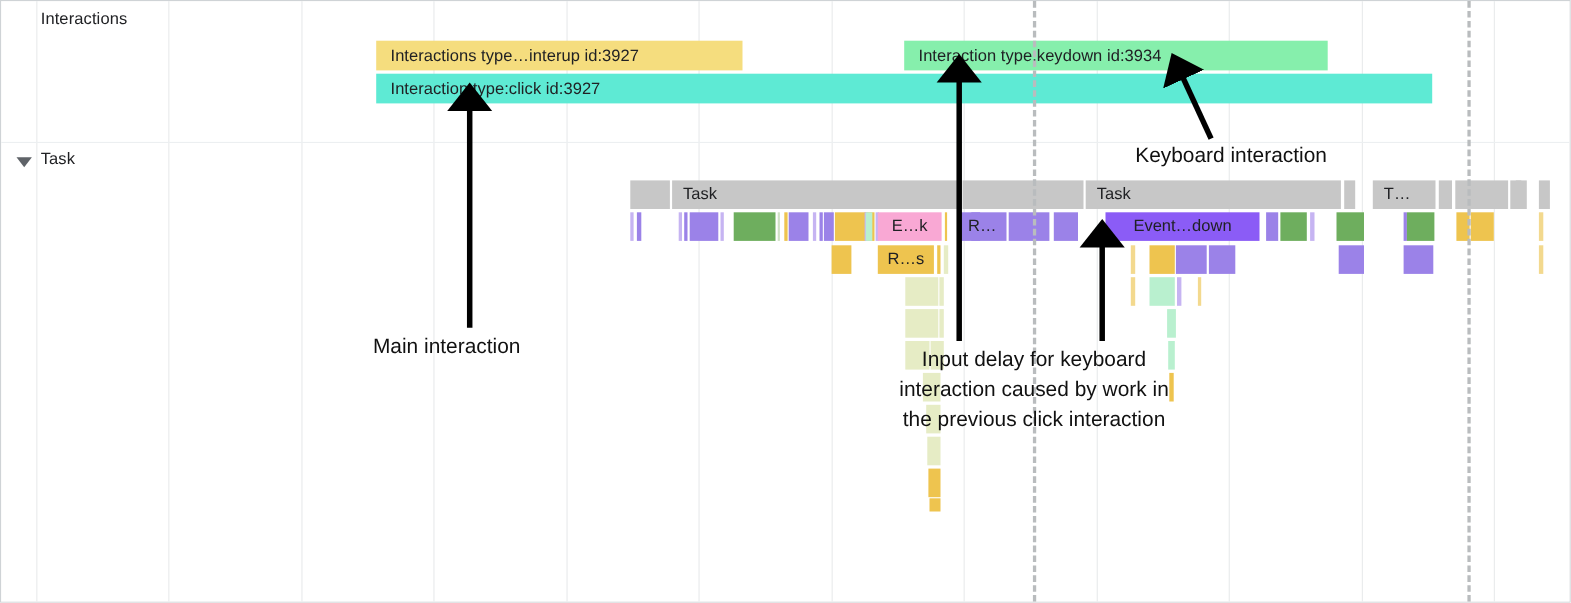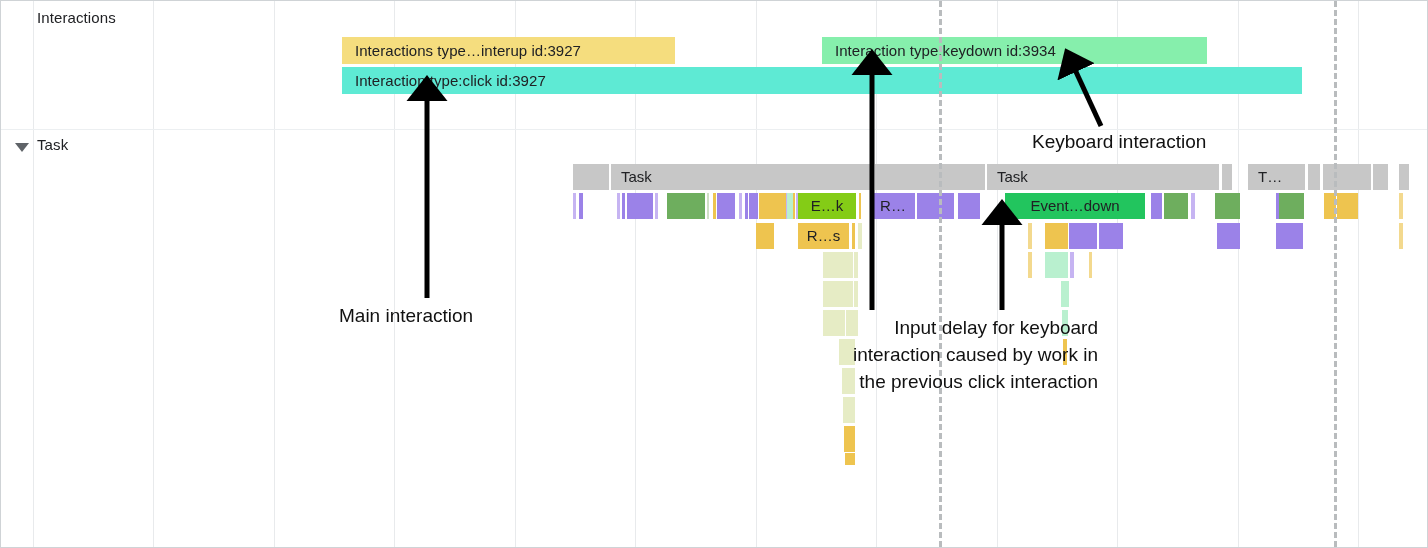--- a/index.html
+++ b/index.html
@@ -78,21 +78,21 @@
   }
 
   
   .anno{
     position:absolute;
     font-size:19px;
     color:#111;
     line-height:27px;
     white-space:pre;
   }
-  .anno.center{text-align:right;}
+  .anno.center{text-align:center;}
   svg.arrows{position:absolute;left:0;top:0;width:1428px;height:548px;pointer-events:none;}
 </style>
 </head>
 <body>
 
 <div id="root">
 
   <div id="gridlines">
       <div class="vgrid" style="left: 32px;"></div>
       <div class="vgrid" style="left: 152px;"></div>
@@ -147,27 +147,27 @@
       <div class="fbar evt" style="left: 712px; top: 192px; width: 3px; height: 26px; line-height: 26px; background: rgb(238, 196, 79);"></div>
       <div class="fbar evt" style="left: 716px; top: 192px; width: 18px; height: 26px; line-height: 26px; background: rgb(155, 130, 232);"></div>
       <div class="fbar evt" style="left: 738px; top: 192px; width: 3px; height: 26px; line-height: 26px; background: rgb(198, 180, 242);"></div>
       <div class="fbar evt" style="left: 744px; top: 192px; width: 3px; height: 26px; line-height: 26px; background: rgb(155, 130, 232);"></div>
       <div class="fbar evt" style="left: 748px; top: 192px; width: 9px; height: 26px; line-height: 26px; background: rgb(155, 130, 232);"></div>
       <div class="fbar evt" style="left: 758px; top: 192px; width: 36px; height: 26px; line-height: 26px; background: rgb(238, 196, 79);"></div>
       <div class="fbar evt" style="left: 795px; top: 192px; width: 3px; height: 26px; line-height: 26px; background: rgb(198, 180, 242);"></div>
       <div class="fbar evt" style="left: 785px; top: 192px; width: 2px; height: 26px; line-height: 26px; background: rgb(238, 196, 79);"></div>
       <div class="fbar evt" style="left: 785px; top: 192px; width: 3px; height: 26px; line-height: 26px; background: rgb(198, 180, 242);"></div>
       <div class="fbar evt" style="left: 786px; top: 192px; width: 6px; height: 26px; line-height: 26px; background: rgb(185, 240, 207);"></div>
-      <div class="fbar evt" style="left: 797px; top: 192px; width: 58px; height: 26px; line-height: 26px; background: #84cc16;">E…k</div>
+      <div class="fbar evt" style="left: 797px; top: 192px; width: 58px; height: 26px; line-height: 26px; background: #f9a8d4;">E…k</div>
       <div class="fbar evt" style="left: 858px; top: 192px; width: 2px; height: 26px; line-height: 26px; background: rgb(238, 196, 79);"></div>
       <div class="fbar evt" style="left: 882px; top: 192px; width: 8px; height: 26px; line-height: 26px; background: rgb(155, 130, 232);"></div>
       <div class="fbar evt" style="left: 870px; top: 192px; width: 44px; height: 26px; line-height: 26px; background: rgb(155, 130, 232);">R…</div>
       <div class="fbar evt" style="left: 916px; top: 192px; width: 37px; height: 26px; line-height: 26px; background: rgb(155, 130, 232);"></div>
       <div class="fbar evt" style="left: 957px; top: 192px; width: 22px; height: 26px; line-height: 26px; background: rgb(155, 130, 232);"></div>
-      <div class="fbar evt" style="left: 1004px; top: 192px; width: 140px; height: 26px; line-height: 26px; background: #22c55e;">Event…down</div>
+      <div class="fbar evt" style="left: 1004px; top: 192px; width: 140px; height: 26px; line-height: 26px; background: #8b5cf6;">Event…down</div>
       <div class="fbar evt" style="left: 1150px; top: 192px; width: 11px; height: 26px; line-height: 26px; background: rgb(155, 130, 232);"></div>
       <div class="fbar evt" style="left: 1163px; top: 192px; width: 24px; height: 26px; line-height: 26px; background: rgb(110, 174, 94);"></div>
       <div class="fbar evt" style="left: 1190px; top: 192px; width: 4px; height: 26px; line-height: 26px; background: rgb(198, 180, 242);"></div>
       <div class="fbar evt" style="left: 1214px; top: 192px; width: 25px; height: 26px; line-height: 26px; background: rgb(110, 174, 94);"></div>
       <div class="fbar evt" style="left: 1275px; top: 192px; width: 3px; height: 26px; line-height: 26px; background: rgb(155, 130, 232);"></div>
       <div class="fbar evt" style="left: 1278px; top: 192px; width: 25px; height: 26px; line-height: 26px; background: rgb(110, 174, 94);"></div>
       <div class="fbar evt" style="left: 1323px; top: 192px; width: 12px; height: 26px; line-height: 26px; background: rgb(238, 196, 79);"></div>
       <div class="fbar evt" style="left: 1336px; top: 192px; width: 21px; height: 26px; line-height: 26px; background: rgb(238, 196, 79);"></div>
       <div class="fbar evt" style="left: 1398px; top: 192px; width: 4px; height: 26px; line-height: 26px; background: rgb(243, 217, 142);"></div>
       <div class="fbar evt" style="left: 755px; top: 222px; width: 18px; height: 26px; line-height: 26px; background: rgb(238, 196, 79);"></div>

